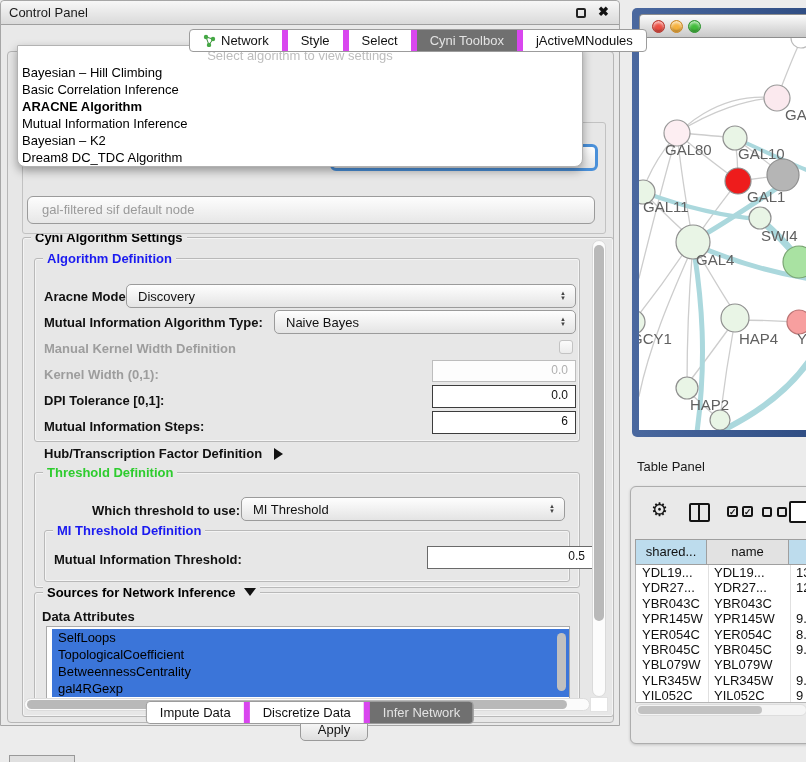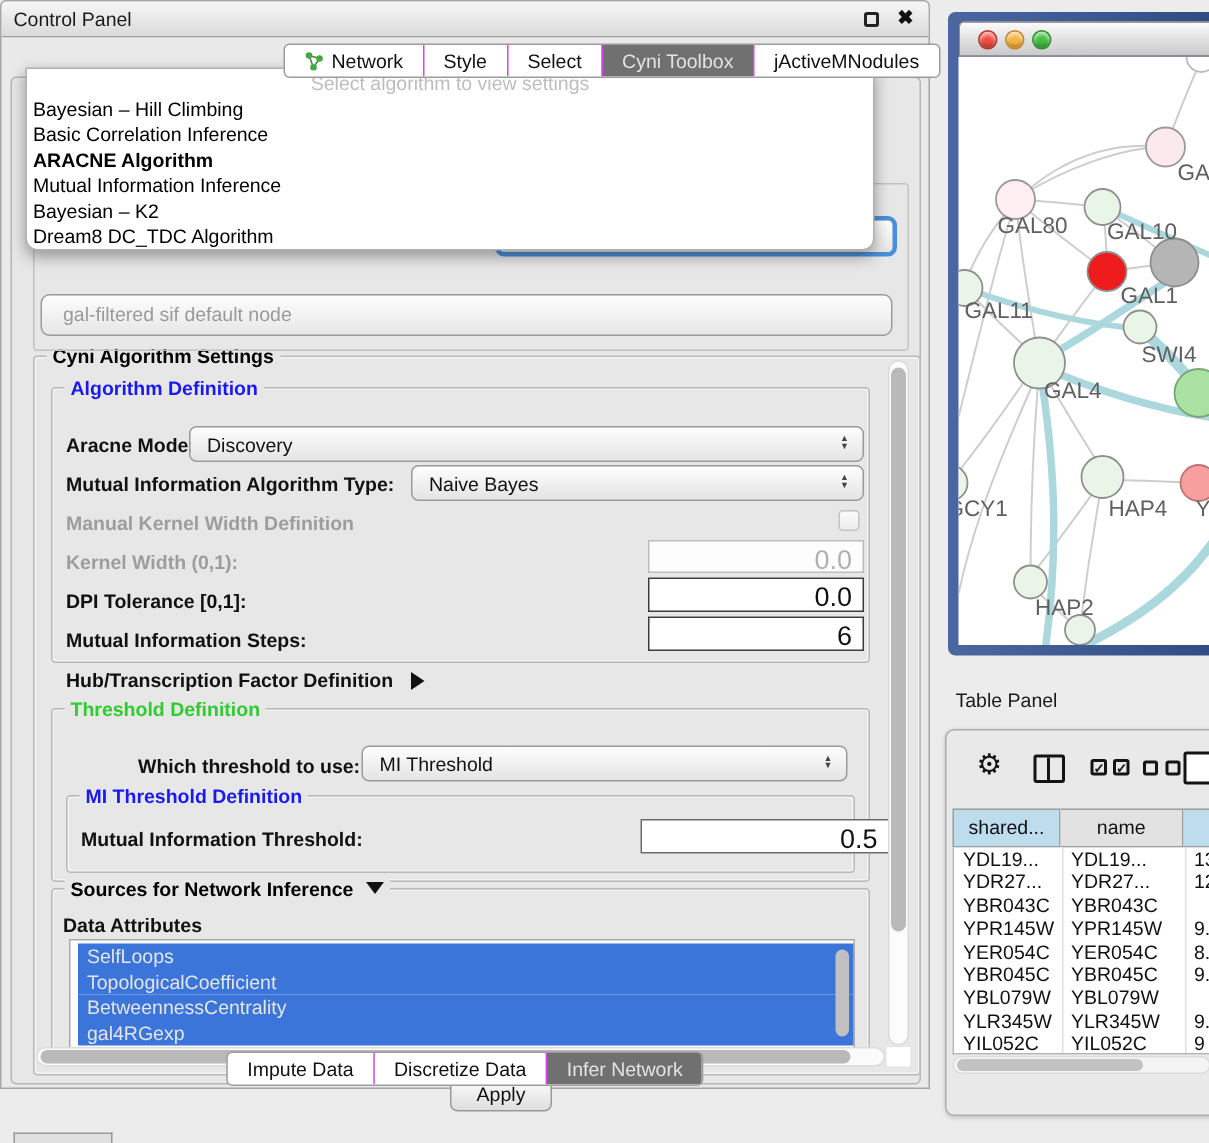--- a/index.html
+++ b/index.html
@@ -15,21 +15,21 @@
         border-radius:4px 4px 0 0; }
   .cp-title { position:absolute; left:8px; top:4px; font-size:13px; color:#1a1a1a; }
   .float-btn { position:absolute; right:33px; top:7px; width:10px; height:10px;
         border:2px solid #222; border-radius:2px; }
   .close-btn { position:absolute; right:10px; top:3px; font-size:13px; font-weight:bold; color:#111; }
 
   
   .tabbar { position:absolute; display:inline-flex; height:23px; background:#fff;
         border:1px solid #9c9c9c; border-radius:4px; overflow:hidden; }
   .tabseg { display:flex; align-items:center; gap:5px; padding:0 13px; font-size:13px;
-        color:#111; border-left:1px solid #d946ef; white-space:nowrap; cursor:default; }
+        color:#111; border-left:6px solid #d946ef; white-space:nowrap; cursor:default; }
   .tabseg:first-child { border-left:none; }
   .tabseg.selected { background:#707070; color:#e3e3e3; }
   #top-tabs { left:188px; top:28px; z-index:40; }
   #bottom-tabs { left:50%; transform:translateX(-50%); top:700px; z-index:20; }
 
   .cp-content { position:absolute; left:6px; top:50px; width:607px; height:672px;
         background:#e7e7e7; border:1px solid #b6b6b6; border-radius:4px; }
 
   
   .groupbox { position:absolute; border:1px solid #b9b9b9; border-radius:3px;
@@ -40,21 +40,21 @@
   .lbl-green { color:#2ecc2e; }
 
   .boldlbl { position:absolute; font-size:13px; font-weight:bold; color:#111; white-space:nowrap; }
   .graylbl { color:#9d9d9d !important; }
 
   .combo { position:absolute; display:flex; align-items:center;
         background:linear-gradient(#fefefe,#e4e4e4); border:1px solid #9b9b9b; border-radius:5px;
         font-size:13px; color:#111; padding-left:11px; }
   .combo .arrows { margin-left:auto; padding-right:9px; display:flex; flex-direction:column;
         font-size:6px; line-height:5px; color:#444; }
-  .field { position:absolute; background:#fff; border:1px solid #3c3c3c; font-size:18px;
+  .field { position:absolute; background:#fff; border:1px solid #3c3c3c; font-size:12px;
         color:#111; text-align:right; padding:2px 7px 0 0; }
   .field.disabled { border:1px solid #bdbdbd; color:#b0b0b0; background:#fdfdfd; }
   .checkbox { position:absolute; width:14px; height:14px; border:1px solid #c3c3c3;
         border-radius:3px; background:linear-gradient(#fbfbfb,#ececec); }
 
   .tri-right { display:inline-block; width:0; height:0; border-left:9px solid #111;
         border-top:6px solid transparent; border-bottom:6px solid transparent; margin-left:8px;
         vertical-align:-2px; }
   .tri-down { display:inline-block; width:0; height:0; border-top:8px solid #111;
         border-left:6px solid transparent; border-right:6px solid transparent; margin-left:5px;
@@ -66,21 +66,21 @@
         box-shadow:0 4px 10px rgba(0,0,0,.35); z-index:30; }
   .popup-header { margin-top:2px; text-align:center; font-size:13px; color:#bdbdbd; height:16px; }
   .dd-item { height:17px; line-height:17px; font-size:13px; color:#000; padding-left:4px;
         white-space:nowrap; }
   .dd-item.bold { font-weight:bold; }
 
   
   .attr-list { position:absolute; left:38px; top:574px; width:524px; height:74px; background:#fff;
         border:1px solid #a9a9a9; overflow:hidden; }
   .attr-row { height:17px; line-height:17px; margin:0 0 0 5px; width:569px; background:#3b75d9;
-        color:#e5e5e5; font-size:13px; padding-left:6px; white-space:nowrap; }
+        color:#000000; font-size:13px; padding-left:6px; white-space:nowrap; }
   .attr-row:first-child { margin-top:2px; }
   .attr-vscroll { position:absolute; right:3px; top:6px; width:9px; height:58px;
         background:#c0c0c0; border-radius:5px; }
 
   
   .vscroll-track { position:absolute; left:584px; top:188px; width:14px; height:457px;
         background:#fcfcfc; border:1px solid #dadada; border-radius:7px; }
   .vscroll-thumb { position:absolute; left:1px; top:4px; width:10px; height:376px;
         background:#b9b9b9; border-radius:6px; }
   .hscroll-track { position:absolute; left:16px; top:646px; width:566px; height:13px;

